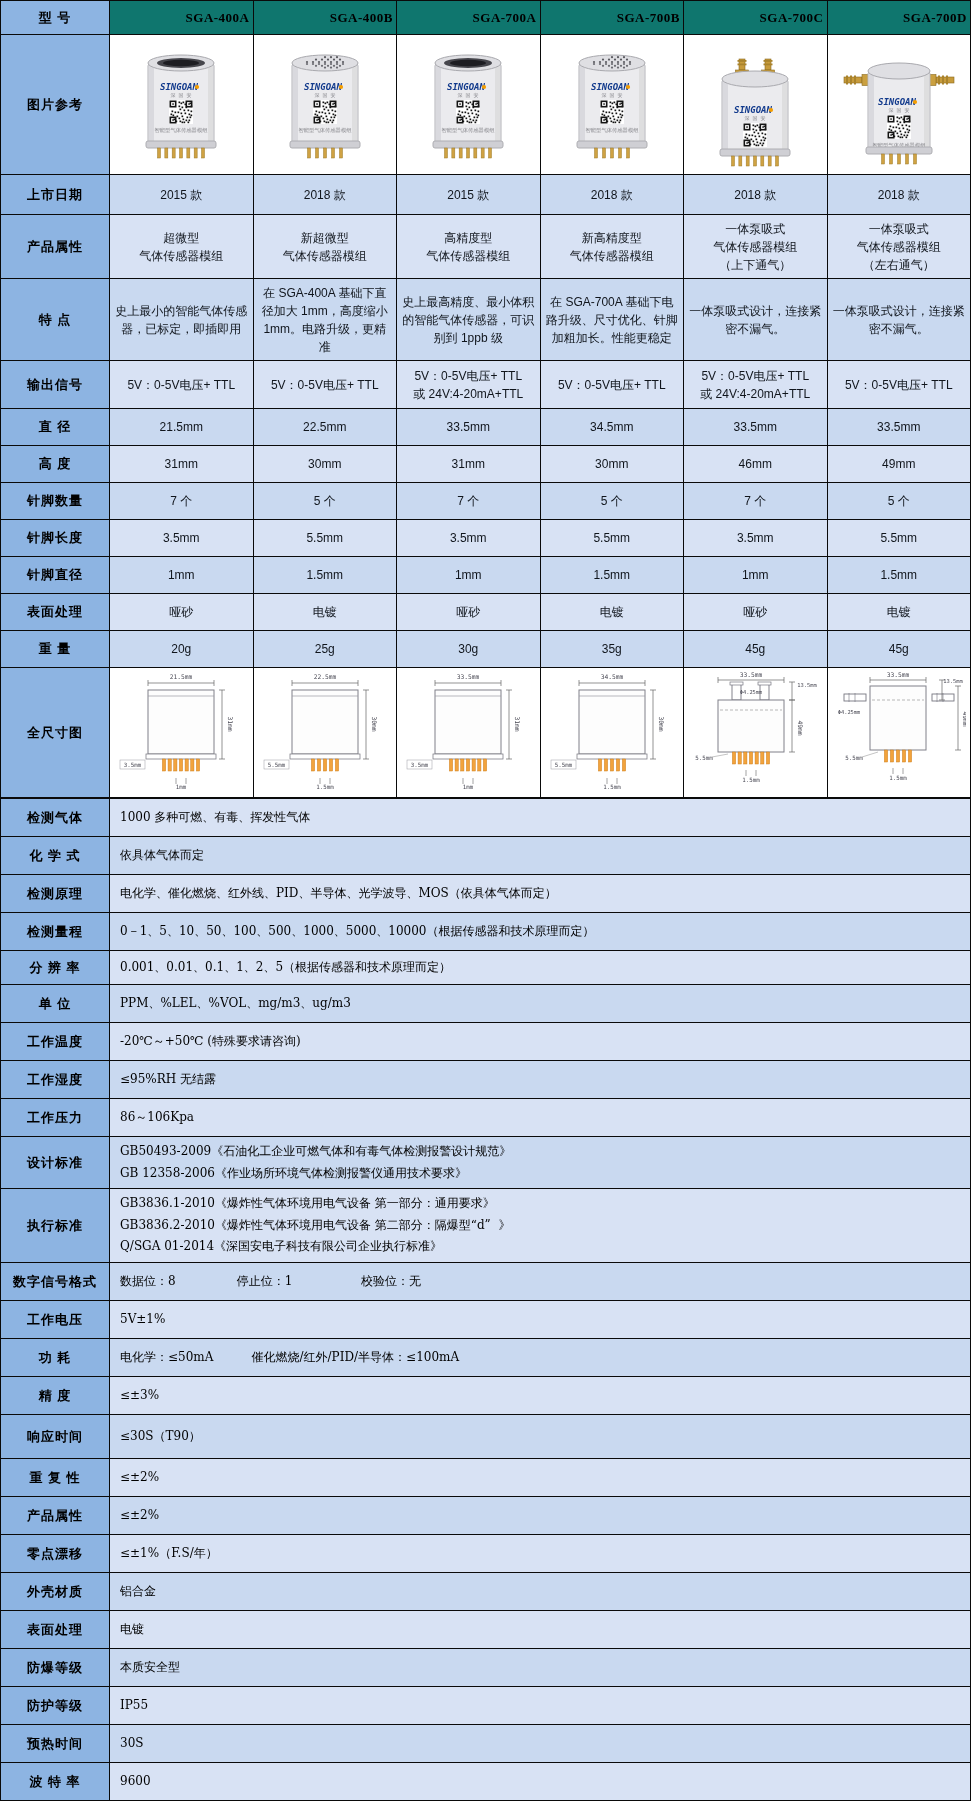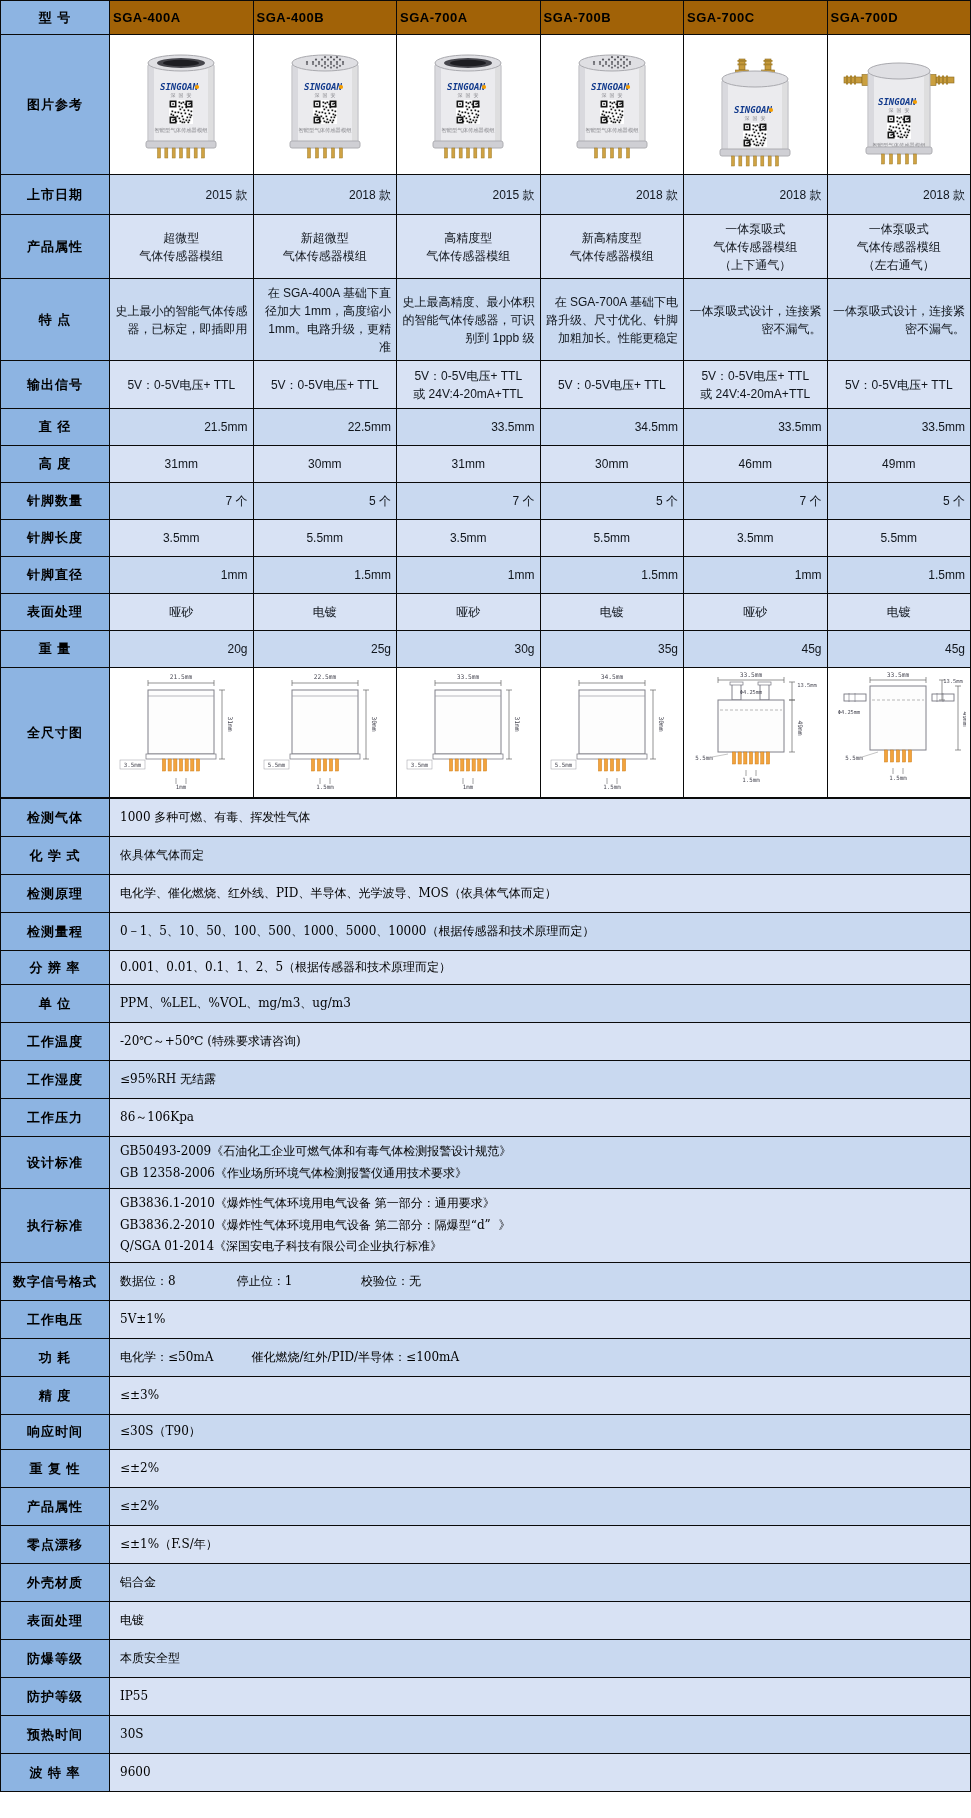--- a/index.html
+++ b/index.html
@@ -1,23 +1,23 @@
 <!DOCTYPE html>
 <html><head>
 <meta charset="utf-8">
 <style>
   html,body{margin:0;padding:0;background:#fff;}
   body{font-family:"Liberation Sans",sans-serif;color:#000;}
   .wrap{width:971px;}
   table{border-collapse:collapse;table-layout:fixed;width:971px;}
   td,th{border:1.5px solid #0a0a0a;padding:1px 3px;overflow:hidden;vertical-align:middle;}
   th.lbl{background:#8db4e2;font-weight:bold;font-size:13px;letter-spacing:1px;}
-  th.model{background:#a16207;font-family:Liberation Sans, sans-serif;font-weight:bold;font-size:13px;letter-spacing:.5px;text-align:left;}
+  th.model{background:#0f766e;font-family:Liberation Serif, serif;font-weight:bold;font-size:13px;letter-spacing:.5px;text-align:right;}
   td.val{font-size:12px;text-align:center;color:#10151c;white-space:pre-line;line-height:1.5;padding:2px 5px;}
-  tr.ra td.val{background:#c9d9f0;text-align:right;}
+  tr.ra td.val{background:#c9d9f0;}
   tr.rb td.val{background:#d8e2f4;}
   td.white{background:#fff;text-align:center;padding:2px 1px;}
   td.spec{font-family:"DejaVu Serif",serif;font-size:12px;padding:2px 10px;white-space:pre-wrap;line-height:1.8;}
   tr.ra td.spec{background:#c9d9f0;}
   tr.rb td.spec{background:#d8e2f4;}
   svg text{font-family:"DejaVu Sans Mono",monospace;}
 </style>
 </head>
 <body>
 
@@ -863,21 +863,21 @@
     <td class="spec">5V±1%</td>
         </tr>
         <tr class="ra" style="height:38px">
     <th class="lbl">功    耗</th>
     <td class="spec">电化学：≤50mA          催化燃烧/红外/PID/半导体：≤100mA</td>
         </tr>
         <tr class="rb" style="height:38px">
     <th class="lbl">精    度</th>
     <td class="spec">≤±3%</td>
         </tr>
-        <tr class="ra" style="height:35px">
+        <tr class="ra" style="height:44px">
     <th class="lbl">响应时间</th>
     <td class="spec">≤30S（T90）</td>
         </tr>
         <tr class="rb" style="height:38px">
     <th class="lbl">重 复 性</th>
     <td class="spec">≤±2%</td>
         </tr>
         <tr class="ra" style="height:38px">
     <th class="lbl">产品属性</th>
     <td class="spec">≤±2%</td>

